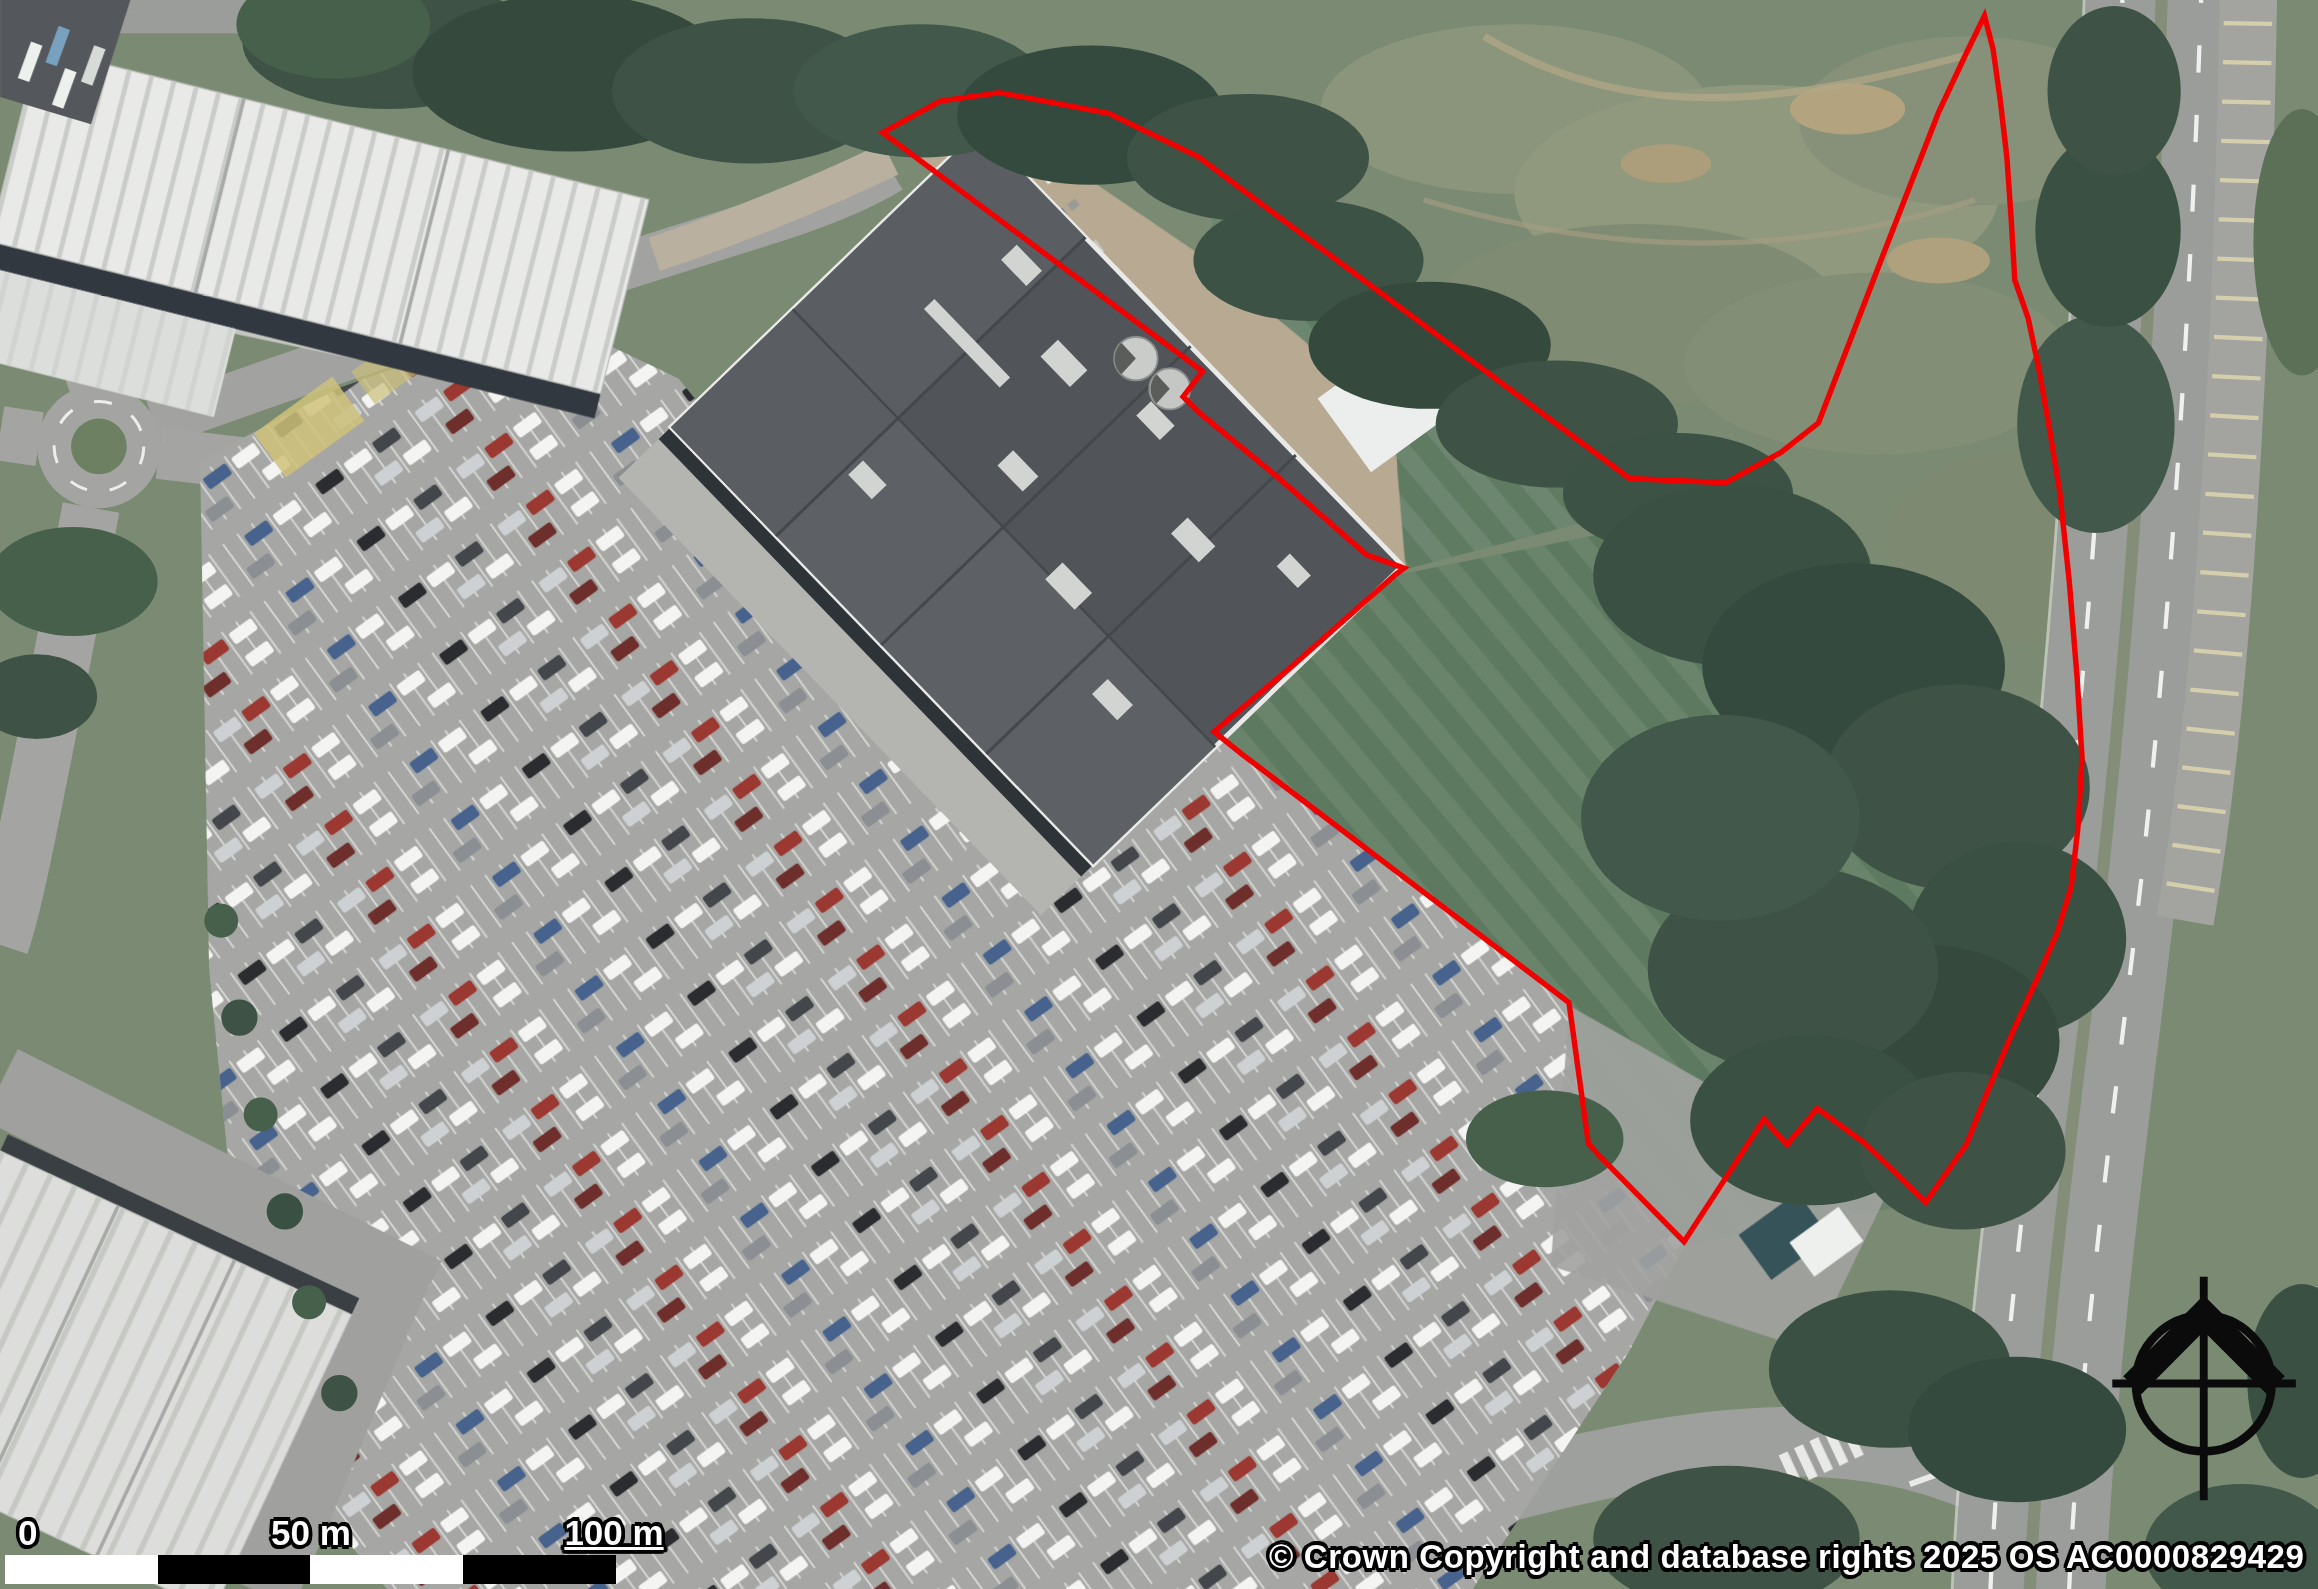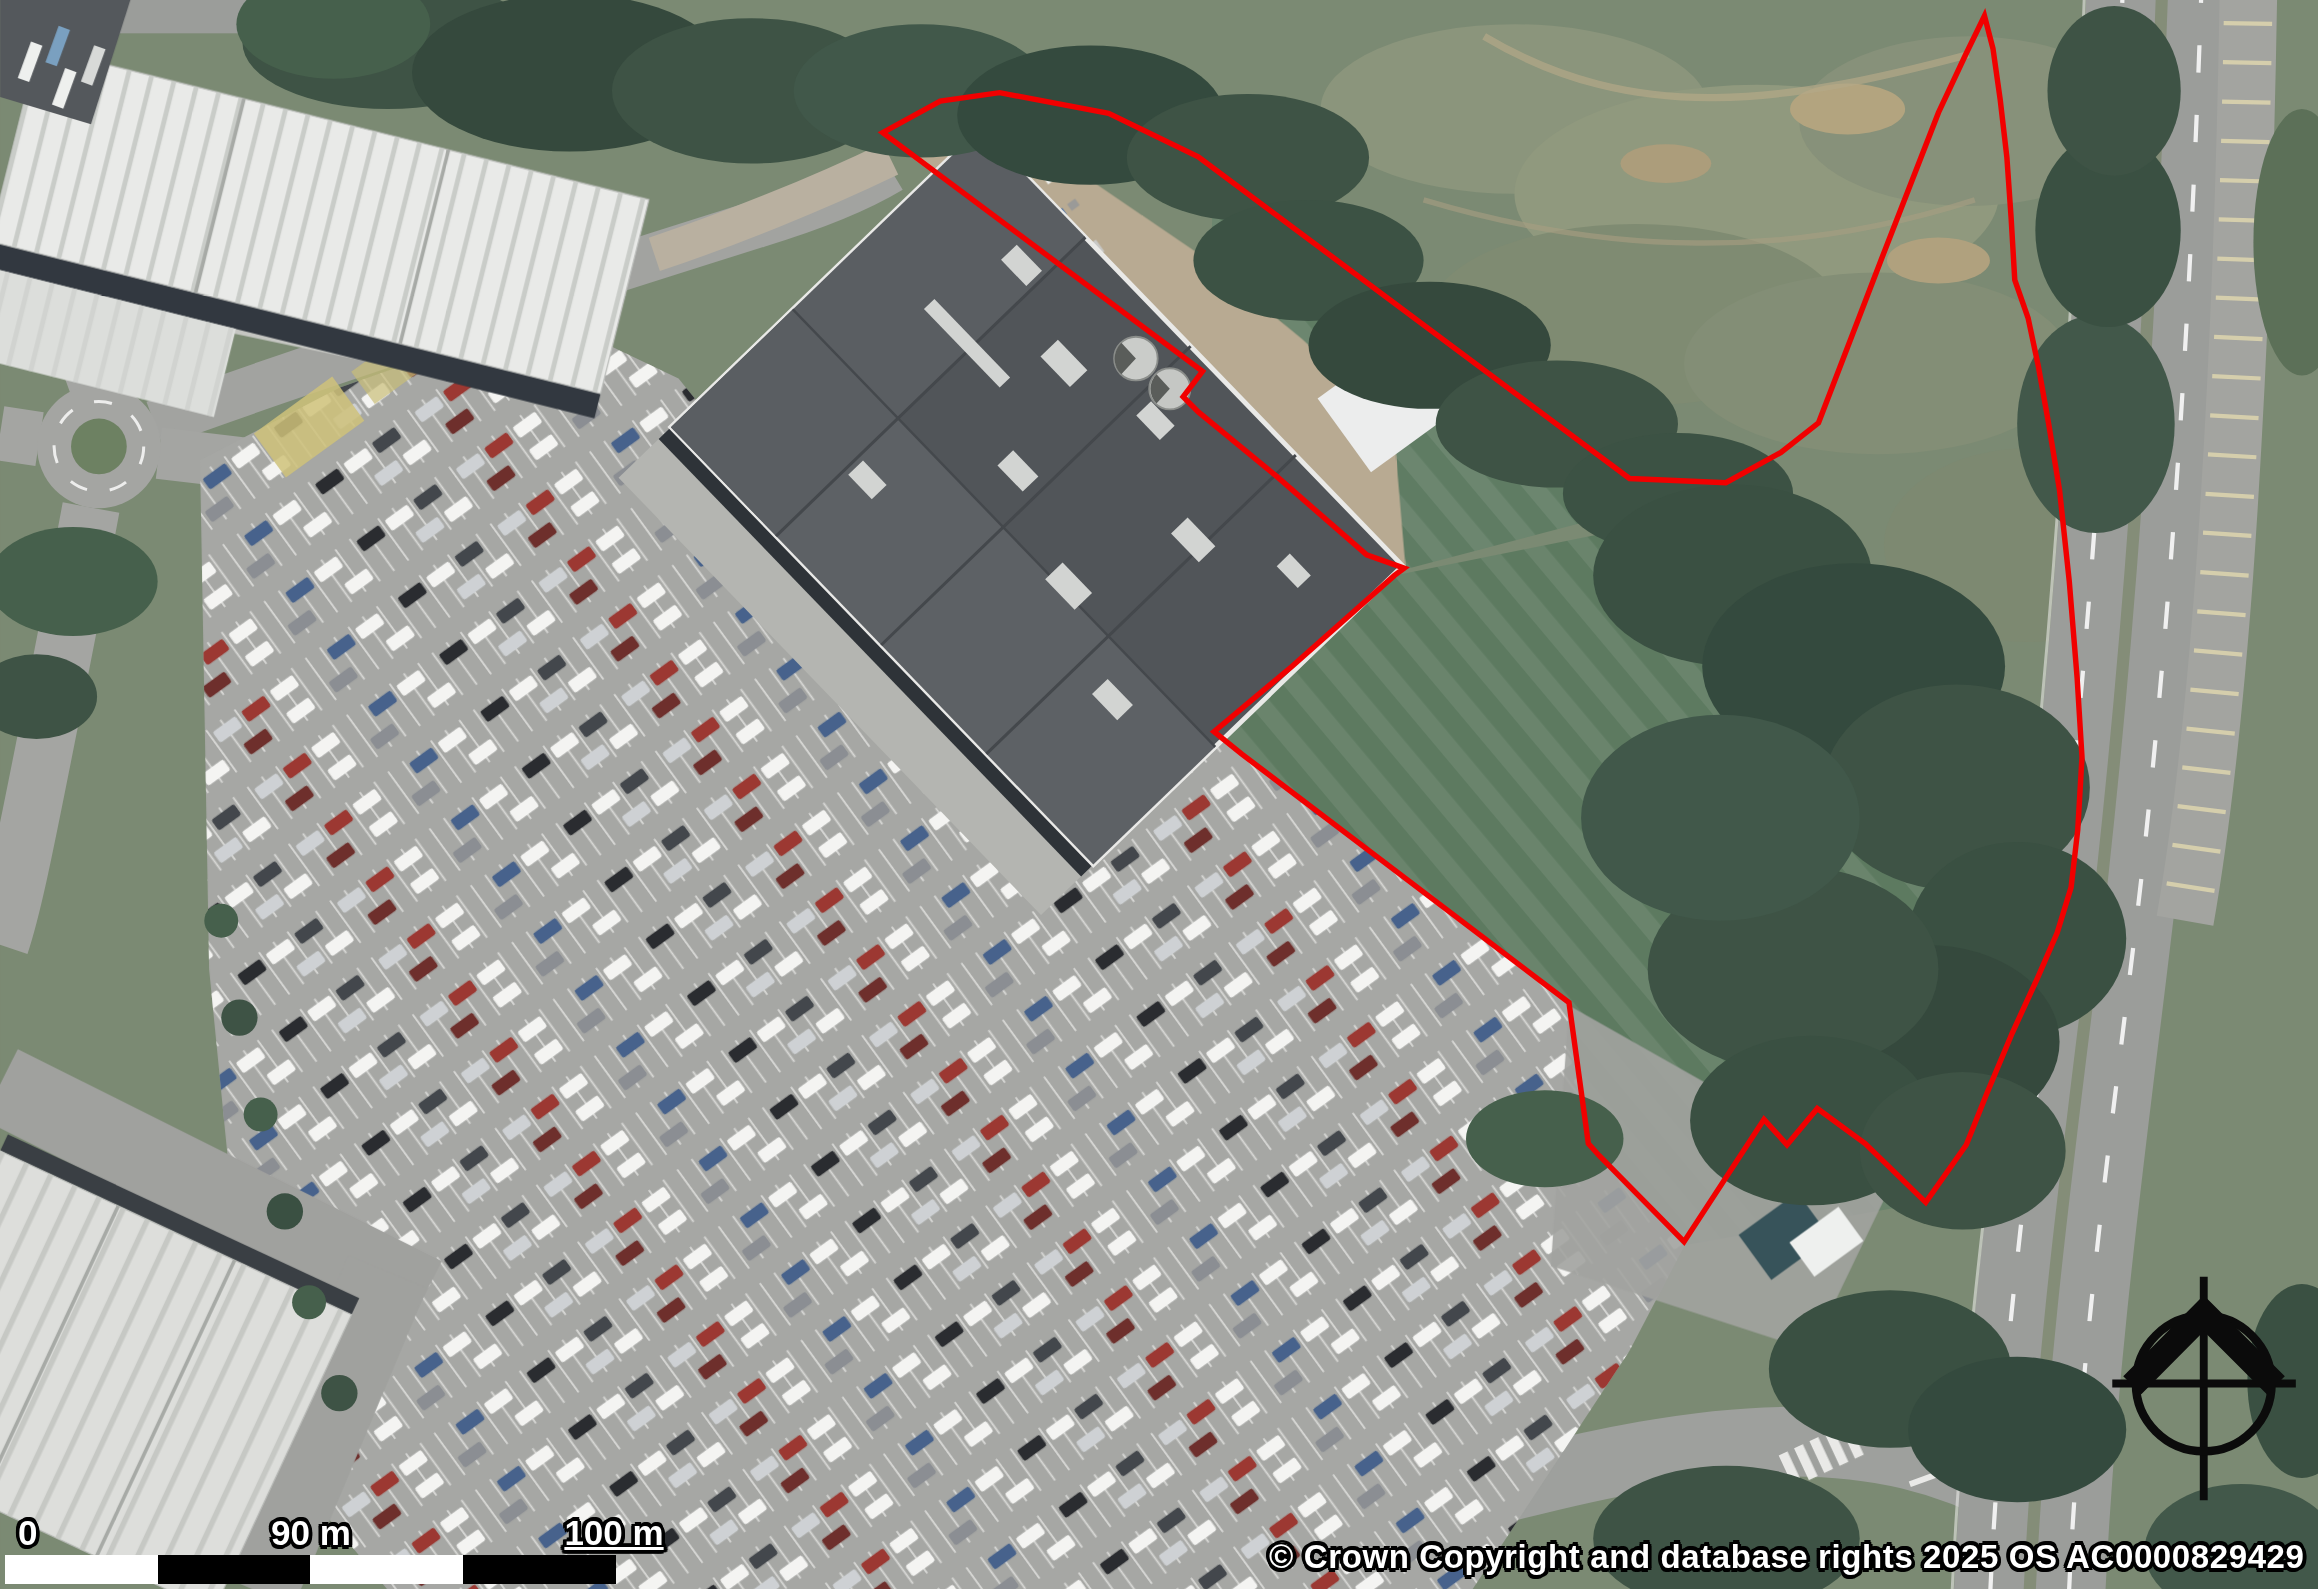--- a/index.html
+++ b/index.html
@@ -322,19 +322,19 @@
   </g>
 </svg>
 
 <div id="scalebar">
   <span class="seg-white"></span>
   <span class="seg-black"></span>
   <span class="seg-white"></span>
   <span class="seg-black"></span>
 </div>
 <div id="lbl0" class="maplabel">0</div>
-<div id="lbl50" class="maplabel center">90 m</div>
+<div id="lbl50" class="maplabel center">50 m</div>
 <div id="lbl100" class="maplabel center">100 m</div>
 
 <div id="copyright" class="maplabel">© Crown Copyright and database rights 2025 OS AC0000829429</div>
 
 </div>
 
 
 </body></html>

